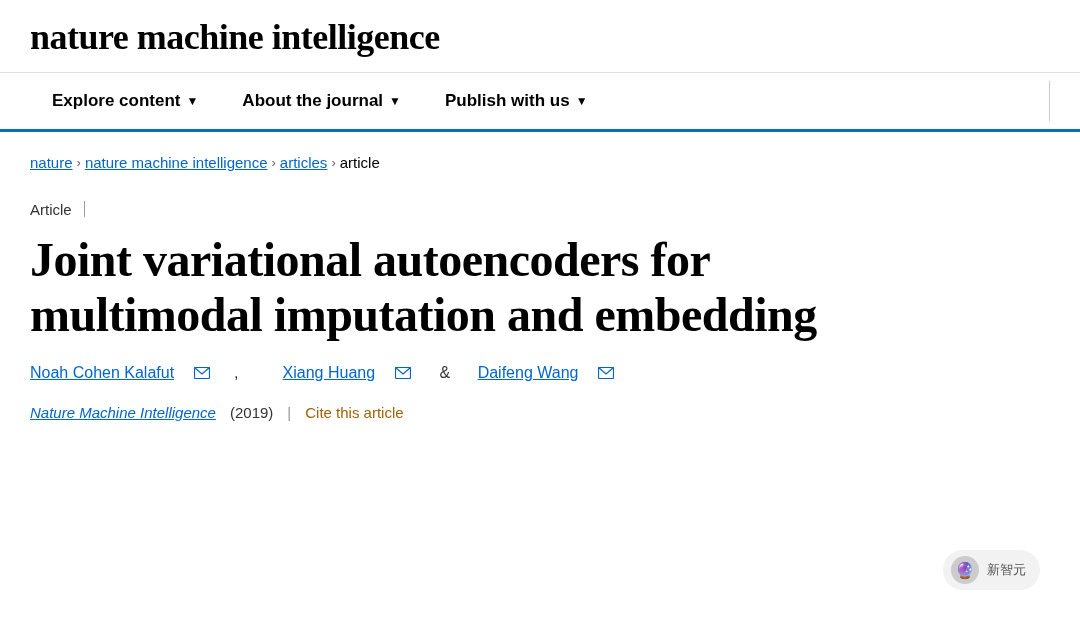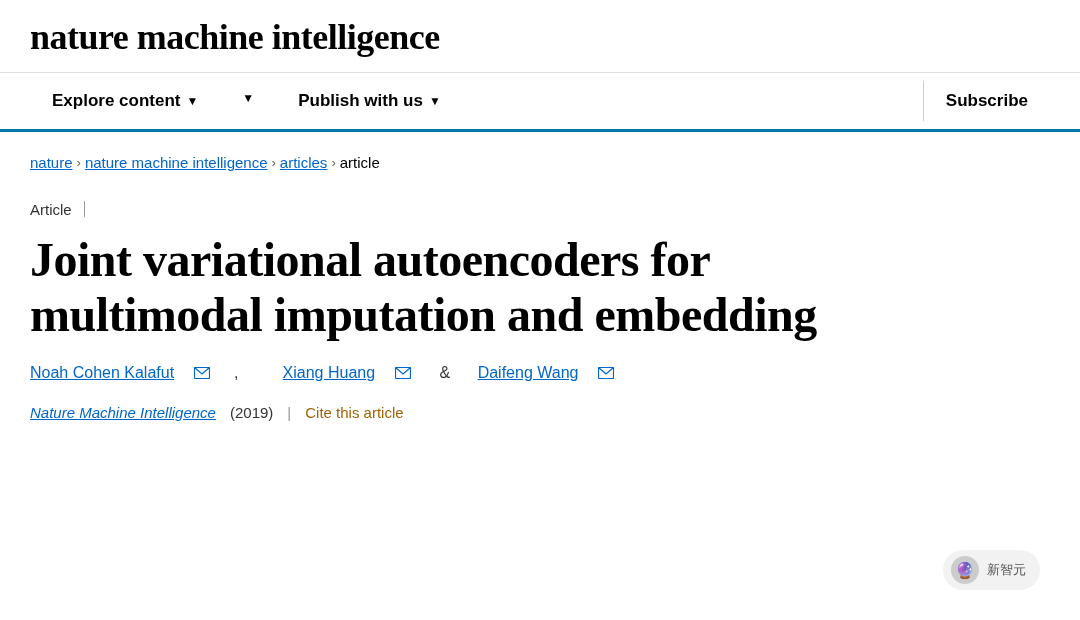--- a/index.html
+++ b/index.html
@@ -255,31 +255,29 @@
   <div class="site-title">nature machine intelligence</div>
 </div>
 
 <nav class="nav-bar">
   <div class="nav-items">
     <button class="nav-item">
       <span>Explore content</span>
       <span class="chevron">▼</span>
     </button>
     <button class="nav-item">
+      <span>About the journal</span>
       <span class="chevron">▼</span>
     </button>
     <button class="nav-item">
       <span>Publish with us</span>
       <span class="chevron">▼</span>
     </button>
   </div>
   <div class="nav-divider"></div>
-  <div class="nav-subscribe">
-    <span>Subscribe</span>
-  </div>
 </nav>
 
 <div class="breadcrumb-section">
   <nav class="breadcrumb">
     <a class="breadcrumb-link">nature</a>
     <span class="breadcrumb-separator">›</span>
     <a class="breadcrumb-link">nature machine intelligence</a>
     <span class="breadcrumb-separator">›</span>
     <a class="breadcrumb-link">articles</a>
     <span class="breadcrumb-separator">›</span>

